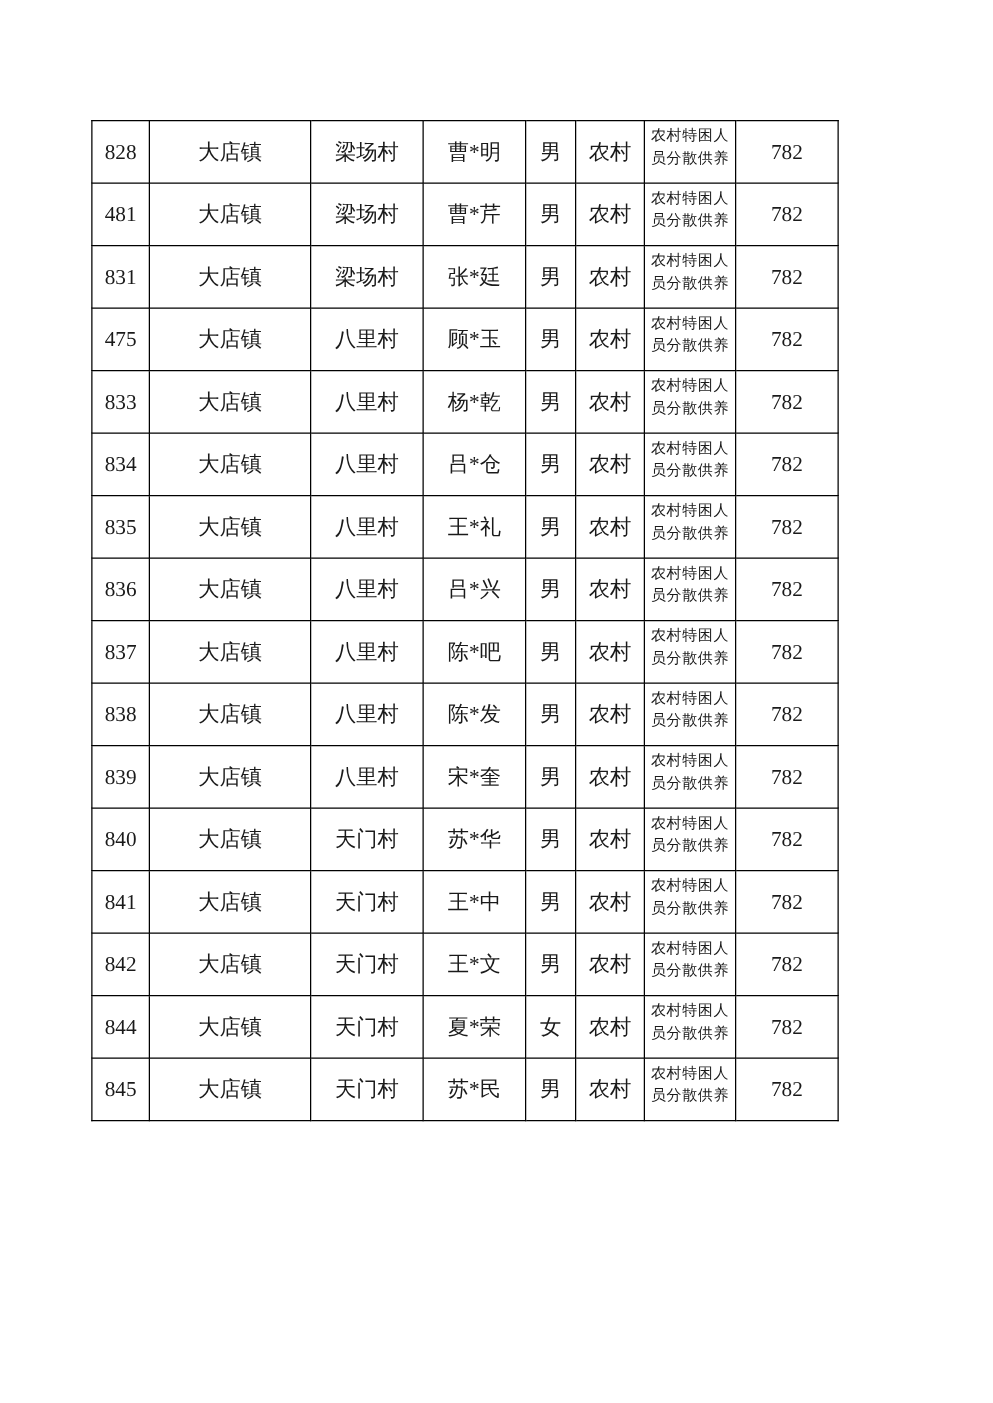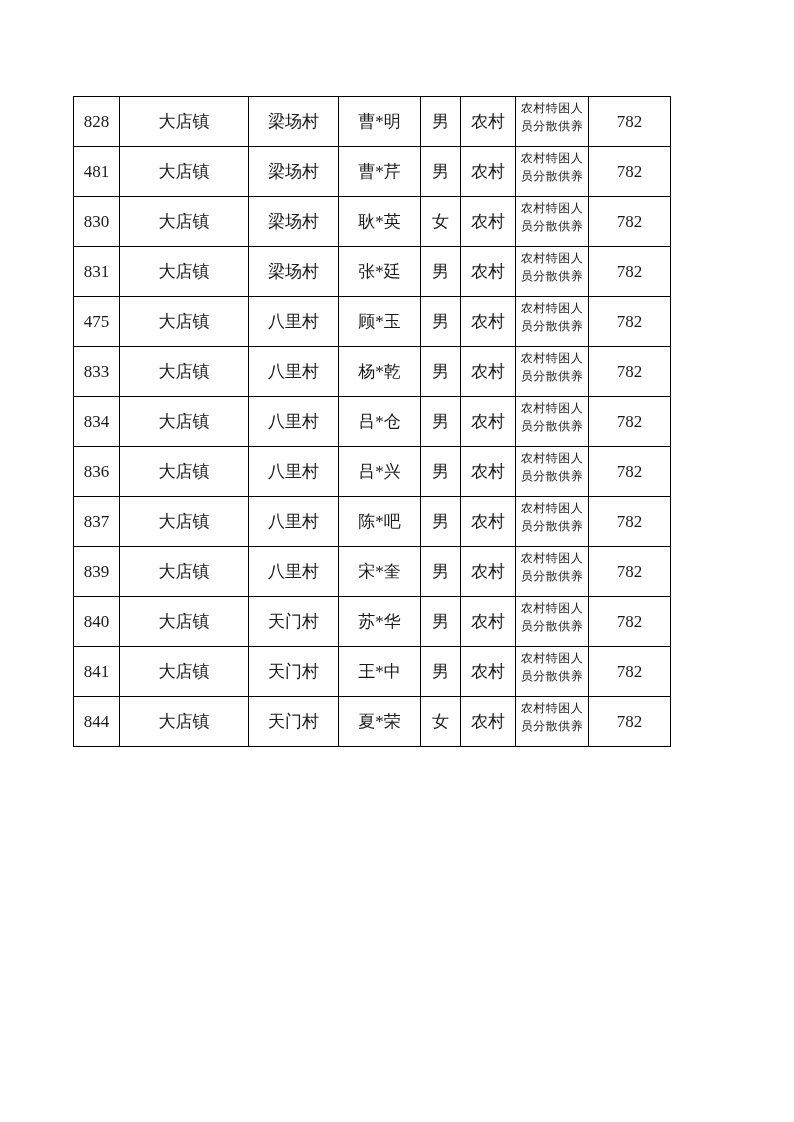--- a/index.html
+++ b/index.html
@@ -86,32 +86,20 @@
           <td>梁场村</td>
           <td>曹*芹</td>
           <td>男</td>
           <td>农村</td>
           <td class="cat">
             <div class="cat-text">农村特困人员分散供养</div>
           </td>
           <td>782</td>
         </tr>
         <tr>
-          <td>830</td>
-          <td>大店镇</td>
-          <td>梁场村</td>
-          <td>耿*英</td>
-          <td>女</td>
-          <td>农村</td>
-          <td class="cat">
-            <div class="cat-text">农村特困人员分散供养</div>
-          </td>
-          <td>782</td>
-        </tr>
-        <tr>
           <td>831</td>
           <td>大店镇</td>
           <td>梁场村</td>
           <td>张*廷</td>
           <td>男</td>
           <td>农村</td>
           <td class="cat">
             <div class="cat-text">农村特困人员分散供养</div>
           </td>
           <td>782</td>
@@ -146,20 +134,32 @@
           <td>八里村</td>
           <td>吕*仓</td>
           <td>男</td>
           <td>农村</td>
           <td class="cat">
             <div class="cat-text">农村特困人员分散供养</div>
           </td>
           <td>782</td>
         </tr>
         <tr>
+          <td>835</td>
+          <td>大店镇</td>
+          <td>八里村</td>
+          <td>王*礼</td>
+          <td>男</td>
+          <td>农村</td>
+          <td class="cat">
+            <div class="cat-text">农村特困人员分散供养</div>
+          </td>
+          <td>782</td>
+        </tr>
+        <tr>
           <td>836</td>
           <td>大店镇</td>
           <td>八里村</td>
           <td>吕*兴</td>
           <td>男</td>
           <td>农村</td>
           <td class="cat">
             <div class="cat-text">农村特困人员分散供养</div>
           </td>
           <td>782</td>
@@ -170,20 +170,32 @@
           <td>八里村</td>
           <td>陈*吧</td>
           <td>男</td>
           <td>农村</td>
           <td class="cat">
             <div class="cat-text">农村特困人员分散供养</div>
           </td>
           <td>782</td>
         </tr>
         <tr>
+          <td>838</td>
+          <td>大店镇</td>
+          <td>八里村</td>
+          <td>陈*发</td>
+          <td>男</td>
+          <td>农村</td>
+          <td class="cat">
+            <div class="cat-text">农村特困人员分散供养</div>
+          </td>
+          <td>782</td>
+        </tr>
+        <tr>
           <td>839</td>
           <td>大店镇</td>
           <td>八里村</td>
           <td>宋*奎</td>
           <td>男</td>
           <td>农村</td>
           <td class="cat">
             <div class="cat-text">农村特困人员分散供养</div>
           </td>
           <td>782</td>
@@ -198,33 +210,57 @@
           <td class="cat">
             <div class="cat-text">农村特困人员分散供养</div>
           </td>
           <td>782</td>
         </tr>
         <tr>
           <td>841</td>
           <td>大店镇</td>
           <td>天门村</td>
           <td>王*中</td>
+          <td>男</td>
+          <td>农村</td>
+          <td class="cat">
+            <div class="cat-text">农村特困人员分散供养</div>
+          </td>
+          <td>782</td>
+        </tr>
+        <tr>
+          <td>842</td>
+          <td>大店镇</td>
+          <td>天门村</td>
+          <td>王*文</td>
           <td>男</td>
           <td>农村</td>
           <td class="cat">
             <div class="cat-text">农村特困人员分散供养</div>
           </td>
           <td>782</td>
         </tr>
         <tr>
           <td>844</td>
           <td>大店镇</td>
           <td>天门村</td>
           <td>夏*荣</td>
           <td>女</td>
+          <td>农村</td>
+          <td class="cat">
+            <div class="cat-text">农村特困人员分散供养</div>
+          </td>
+          <td>782</td>
+        </tr>
+        <tr>
+          <td>845</td>
+          <td>大店镇</td>
+          <td>天门村</td>
+          <td>苏*民</td>
+          <td>男</td>
           <td>农村</td>
           <td class="cat">
             <div class="cat-text">农村特困人员分散供养</div>
           </td>
           <td>782</td>
         </tr>
       </tbody>
   </table>
 </div>
 

